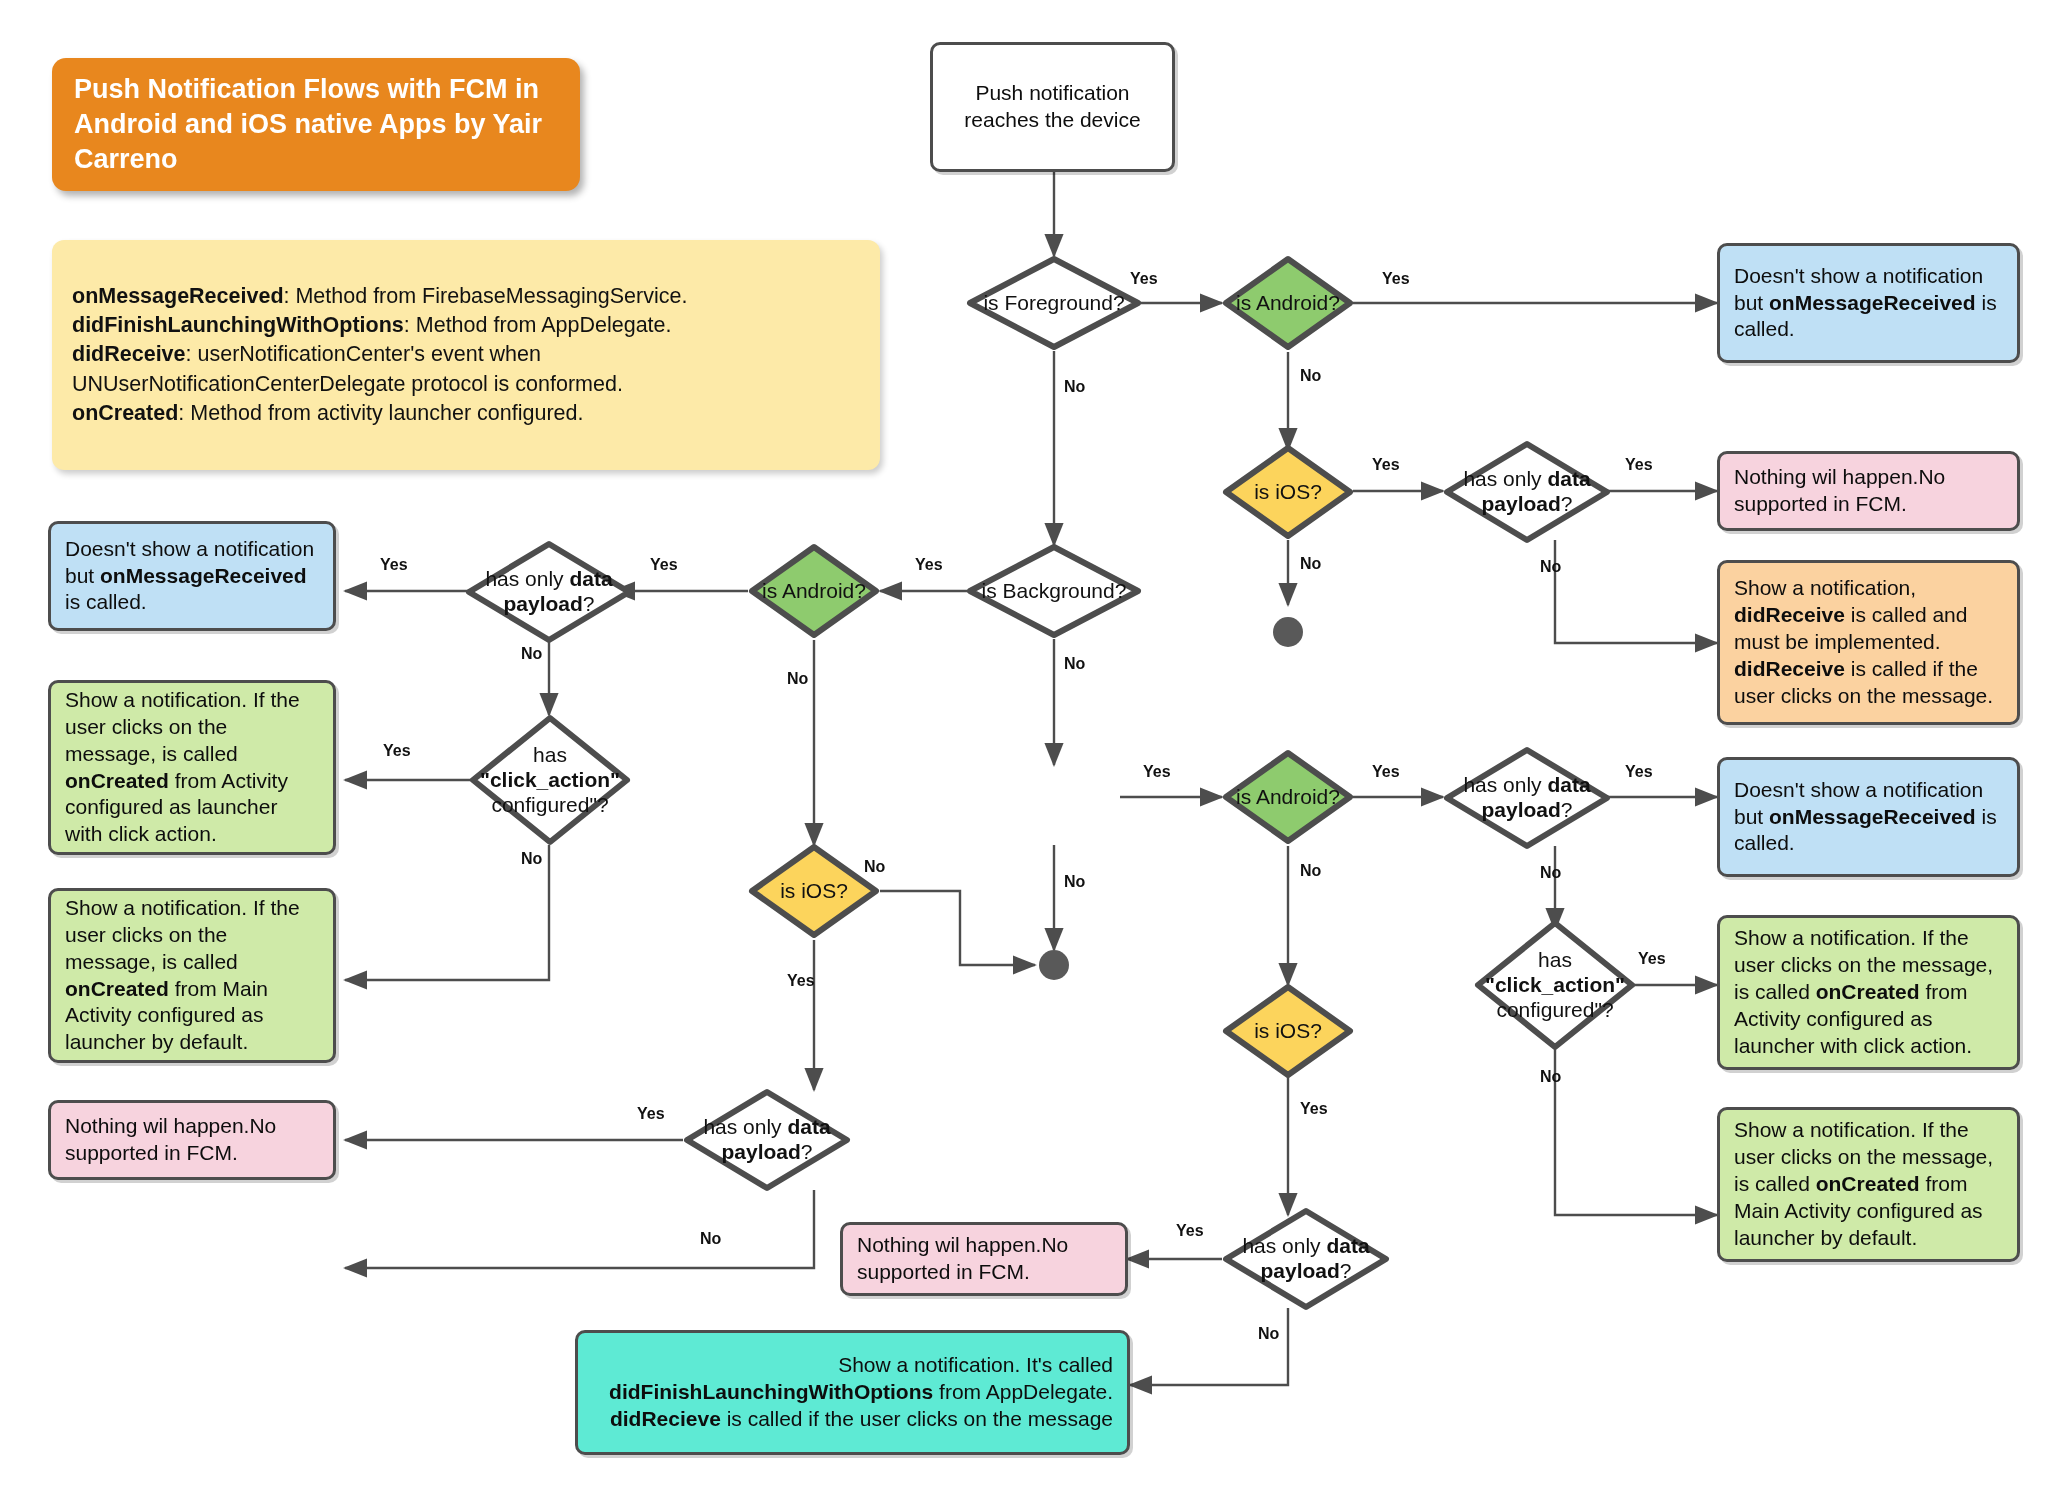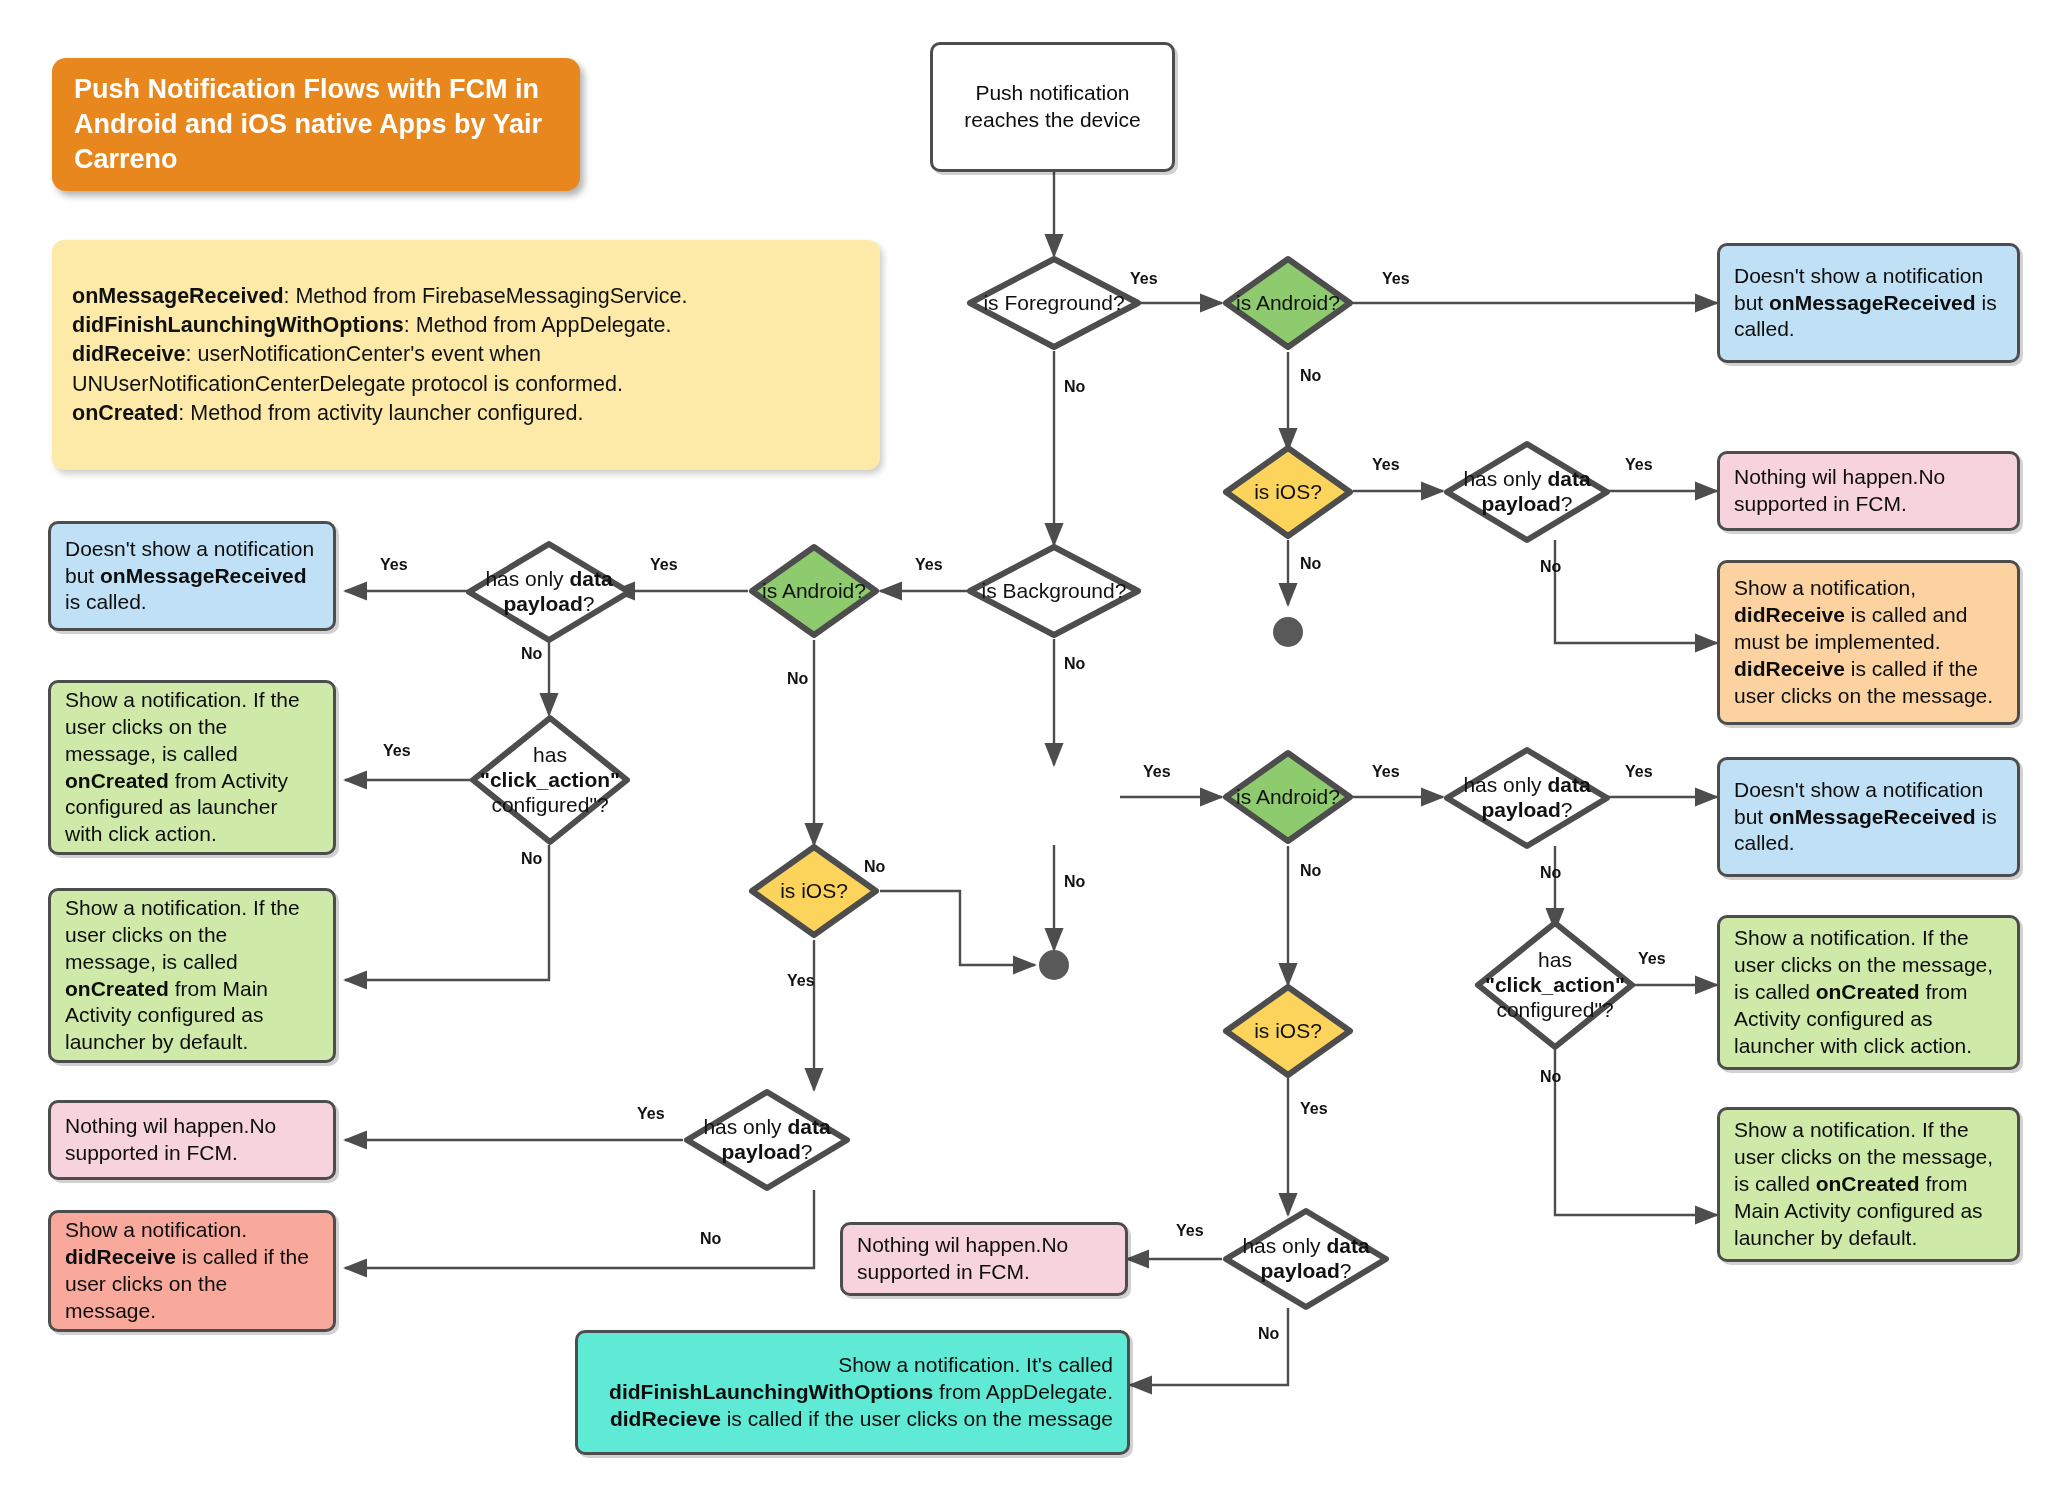--- a/index.html
+++ b/index.html
@@ -335,23 +335,20 @@
   </div>
 
   <div class="node rbox green" style="left:48px;top:888px;width:288px;height:175px;">
     <div class="txt">Show a notification. If the user clicks on the message, is called <b>onCreated</b> from Main Activity configured as launcher by default.</div>
   </div>
 
   <div class="node rbox pink" style="left:48px;top:1100px;width:288px;height:80px;">
     <div class="txt">Nothing wil happen.No supported in FCM.</div>
   </div>
 
-  <div class="node rbox salmon" style="left:48px;top:1210px;width:288px;height:122px;">
-    <div class="txt">Show a notification. <b>didReceive</b> is called if the user clicks on the message.</div>
-  </div>
 
   <div class="node rbox pink" style="left:840px;top:1222px;width:288px;height:74px;">
     <div class="txt">Nothing wil happen.No supported in FCM.</div>
   </div>
 
   <div class="node rbox teal" style="left:575px;top:1330px;width:555px;height:125px;">
     <div class="txt">Show a notification. It's called <b>didFinishLaunchingWithOptions</b> from AppDelegate. <b>didRecieve</b> is called if the user clicks on the message</div>
   </div>
 
 </div>

